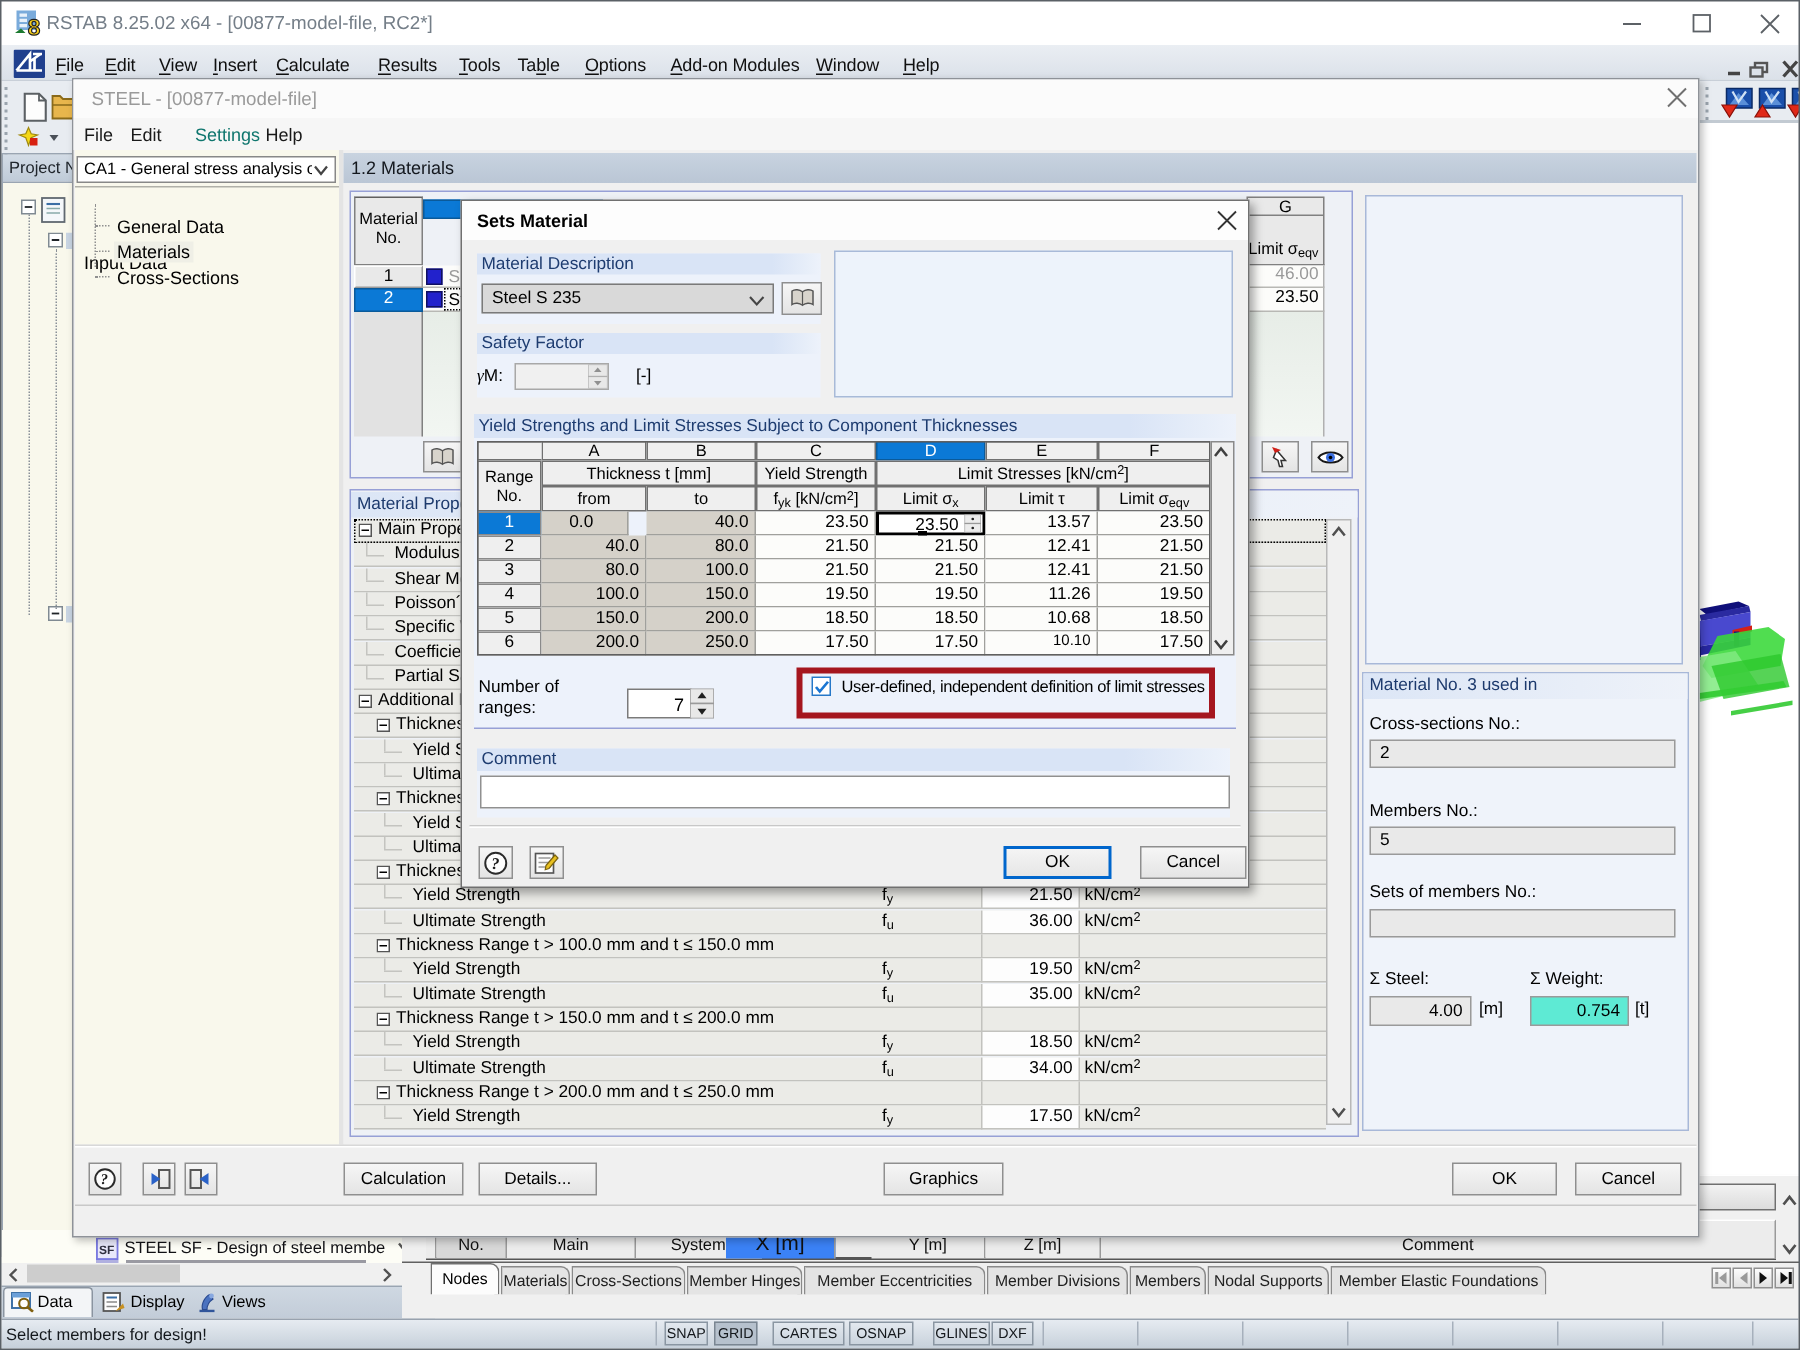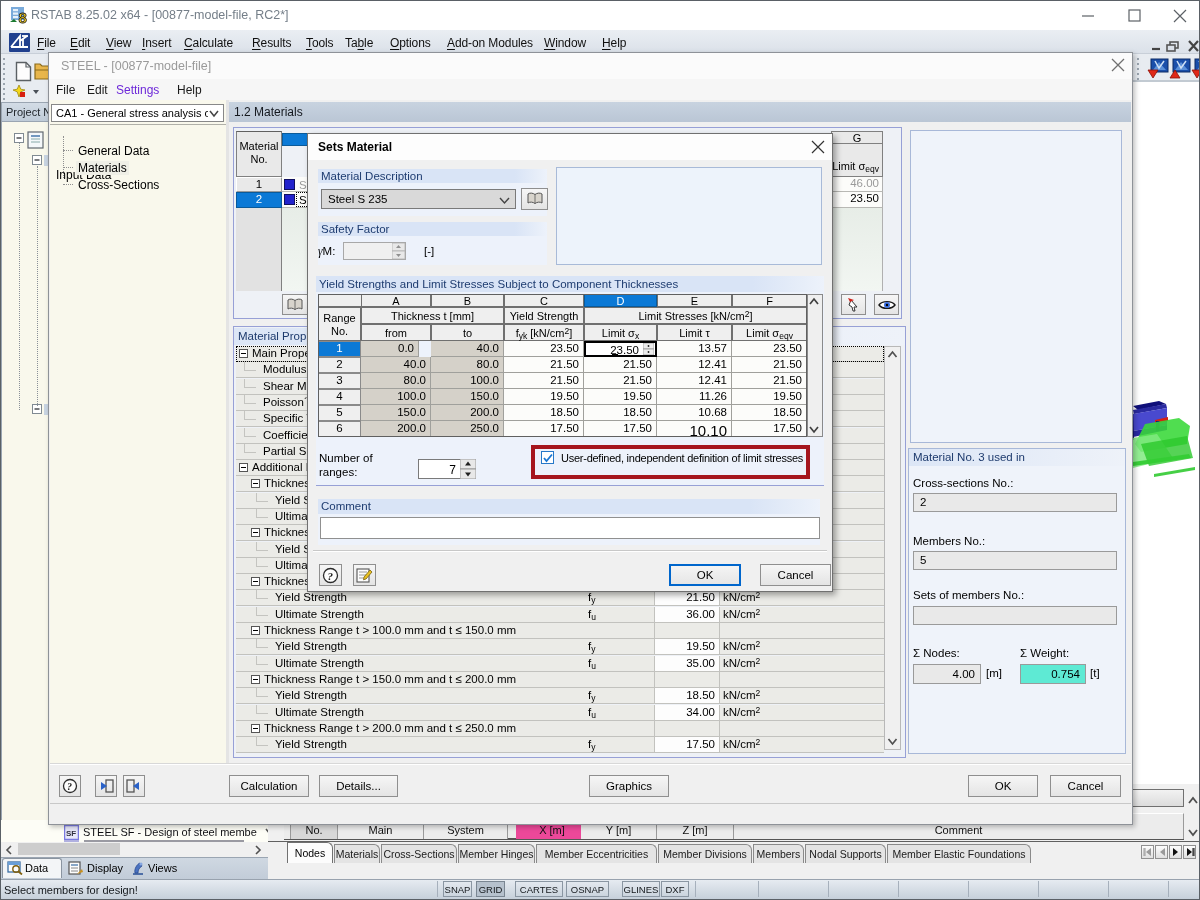--- a/index.html
+++ b/index.html
@@ -143,21 +143,21 @@
 </svg>
 <div class="ab" style="left:148px;top:862px;width:60px;height:13px;font-size:11px;color:#000;">Views</div>
 <div class="ab" style="left:268px;top:783px;width:932px;height:96px;background:#f0f0f0;"></div>
 <div class="ab" style="left:268px;top:783px;width:932px;height:1px;background:#ffffff;"></div>
 <div class="ab" style="left:284px;top:789px;width:900px;height:18px;background:linear-gradient(to bottom,#f2f2f2,#dcdcdc);border:1px solid #707070;"></div>
 <div class="ab" style="left:284px;top:813px;width:900px;height:27px;background:#ececec;border-bottom:2px solid #555;"></div>
 <div class="ab" style="left:284px;top:813px;width:7px;height:26px;background:#ececec;border-right:1px solid #9a9a9a;border-top:1px solid #fff;color:#101010;font-size:11px;display:flex;align-items:flex-end;justify-content:center;padding-bottom:3px;"></div>
 <div class="ab" style="left:291px;top:813px;width:47px;height:26px;background:#d8d8d8;border-right:1px solid #9a9a9a;border-top:1px solid #fff;color:#101010;font-size:11px;display:flex;align-items:flex-end;justify-content:center;padding-bottom:3px;">No.</div>
 <div class="ab" style="left:338px;top:813px;width:86px;height:26px;background:#ececec;border-right:1px solid #9a9a9a;border-top:1px solid #fff;color:#101010;font-size:11px;display:flex;align-items:flex-end;justify-content:center;padding-bottom:3px;">Main</div>
 <div class="ab" style="left:424px;top:813px;width:84px;height:26px;background:#ececec;border-right:1px solid #9a9a9a;border-top:1px solid #fff;color:#101010;font-size:11px;display:flex;align-items:flex-end;justify-content:center;padding-bottom:3px;">System</div>
-<div class="ab" style="left:516px;top:813px;width:73px;height:26px;background:#ec4899;border-right:1px solid #9a9a9a;border-top:1px solid #fff;color:#101010;font-size:11px;display:flex;align-items:flex-end;justify-content:center;padding-bottom:3px;">X [m]</div>
+<div class="ab" style="left:484px;top:813px;width:73px;height:26px;background:#3b82f6;border-right:1px solid #9a9a9a;border-top:1px solid #fff;color:#101010;font-size:14px;display:flex;align-items:flex-end;justify-content:center;padding-bottom:3px;">X [m]</div>
 <div class="ab" style="left:581px;top:813px;width:76px;height:26px;background:#ececec;border-right:1px solid #9a9a9a;border-top:1px solid #fff;color:#101010;font-size:11px;display:flex;align-items:flex-end;justify-content:center;padding-bottom:3px;">Y [m]</div>
 <div class="ab" style="left:657px;top:813px;width:77px;height:26px;background:#ececec;border-right:1px solid #9a9a9a;border-top:1px solid #fff;color:#101010;font-size:11px;display:flex;align-items:flex-end;justify-content:center;padding-bottom:3px;">Z [m]</div>
 <div class="ab" style="left:734px;top:813px;width:450px;height:26px;background:#ececec;border-right:1px solid #9a9a9a;border-top:1px solid #fff;color:#101010;font-size:11px;display:flex;align-items:flex-end;justify-content:center;padding-bottom:3px;">Comment</div>
 <div class="ab" style="left:1186px;top:789px;width:13px;height:52px;background:#f0f0f0;"></div>
 <svg class="ab" style="left:1187px;top:795px" width="12" height="12" viewBox="0 0 12 12">
 <path d="M2 8 L6 3 L10 8" fill="none" stroke="#505050" stroke-width="1.8"></path>
 </svg>
 <svg class="ab" style="left:1187px;top:826px" width="12" height="12" viewBox="0 0 12 12">
 <path d="M2 4 L6 9 L10 4" fill="none" stroke="#505050" stroke-width="1.8"></path>
 </svg>
@@ -250,21 +250,21 @@
 </svg>
 <div class="ab" style="left:48px;top:52px;width:1085px;height:773px;background:#f0f0f0;border:1px solid #8e9298;box-shadow:2px 2px 5px rgba(0,0,0,0.25);z-index:5;"></div>
 <div class="ab" style="left:49px;top:53px;width:1083px;height:26px;z-index:6;background:#fbfbfb;"></div>
 <div class="ab" style="left:61px;top:59px;width:400px;height:16px;z-index:6;color:#9a9a9a;font-size:12.5px;">STEEL - [00877-model-file]</div>
 <svg class="ab" style="left:1110px;top:58px;z-index:6" width="16" height="14" viewBox="0 0 16 14">
 <path d="M2 1 L14 13 M14 1 L2 13" stroke="#707070" stroke-width="1.3"></path>
 </svg>
 <div class="ab" style="left:49px;top:79px;width:1083px;height:21px;z-index:6;background:#f6f6f6;"></div>
 <div class="ab" style="left:56px;top:83px;width:30px;height:15px;z-index:6;font-size:12px;color:#1a1a1a;">File</div>
 <div class="ab" style="left:87px;top:83px;width:30px;height:15px;z-index:6;font-size:12px;color:#1a1a1a;">Edit</div>
-<div class="ab" style="left:116px;top:83px;width:50px;height:15px;z-index:6;font-size:12px;color:#6d28d9;">Settings</div>
+<div class="ab" style="left:130px;top:83px;width:50px;height:15px;z-index:6;font-size:12px;color:#0f766e;">Settings</div>
 <div class="ab" style="left:177px;top:83px;width:32px;height:15px;z-index:6;font-size:12px;color:#1a1a1a;">Help</div>
 <div class="ab" style="left:50px;top:100px;width:176px;height:663px;z-index:6;background:#f9f8ec;"></div>
 <div class="ab" style="left:51px;top:104px;width:173px;height:18px;z-index:6;background:#fff;border:1px solid #888;"></div>
 <div class="ab" style="left:56px;top:107px;width:152px;height:14px;z-index:6;font-size:11px;color:#000;white-space:nowrap;overflow:hidden;">CA1 - General stress analysis o:</div>
 <svg class="ab" style="left:208px;top:109px;z-index:7" width="12" height="9" viewBox="0 0 12 9">
 <path d="M2 2 L6 7 L10 2" fill="none" stroke="#444" stroke-width="1.5"></path>
 </svg>
 <div class="ab" style="left:50px;top:124px;width:176px;height:1px;z-index:6;background:#b0b0a8;"></div>
 <div class="ab" style="left:56px;top:128px;width:100px;height:14px;z-index:6;font-size:12px;color:#000;margin-top:40px;">Input Data</div>
 <div class="ab" style="left:63px;top:136px;width:1px;height:42px;z-index:6;border-left:1px dotted #909090;"></div>
@@ -500,21 +500,21 @@
 </svg>
 <div class="ab" style="left:910px;top:130px;width:212px;height:313px;z-index:6;background:#eff3fa;border:1px solid #a8b8d8;"></div>
 <div class="ab" style="left:908px;top:448px;width:218px;height:306px;z-index:6;background:#eff3fa;border:1px solid #a8b8d8;"></div>
 <div class="ab" style="left:909px;top:449px;width:216px;height:17px;z-index:6;background:linear-gradient(to right,#dce6f6,#eef2f9);color:#1d3a6d;font-size:11.5px;padding:2px 0 0 4px;">Material No. 3 used in</div>
 <div class="ab" style="left:913px;top:477px;width:160px;height:13px;z-index:6;font-size:11.5px;color:#000;">Cross-sections No.:</div>
 <div class="ab" style="left:913px;top:493px;width:204px;height:19px;z-index:6;background:#e9e9e9;border:1px solid #9a9a9a;font-size:11.5px;padding:2px 0 0 6px;color:#000;">2</div>
 <div class="ab" style="left:913px;top:535px;width:160px;height:13px;z-index:6;font-size:11.5px;color:#000;">Members No.:</div>
 <div class="ab" style="left:913px;top:551px;width:204px;height:19px;z-index:6;background:#e9e9e9;border:1px solid #9a9a9a;font-size:11.5px;padding:2px 0 0 6px;color:#000;">5</div>
 <div class="ab" style="left:913px;top:589px;width:160px;height:13px;z-index:6;font-size:11.5px;color:#000;">Sets of members No.:</div>
 <div class="ab" style="left:913px;top:606px;width:204px;height:19px;z-index:6;background:#e9e9e9;border:1px solid #9a9a9a;"></div>
-<div class="ab" style="left:913px;top:647px;width:100px;height:13px;z-index:6;font-size:11.5px;color:#000;">Σ Nodes:</div>
+<div class="ab" style="left:913px;top:647px;width:100px;height:13px;z-index:6;font-size:11.5px;color:#000;">Σ Steel:</div>
 <div class="ab" style="left:1020px;top:647px;width:100px;height:13px;z-index:6;font-size:11.5px;color:#000;">Σ Weight:</div>
 <div class="ab" style="left:913px;top:664px;width:68px;height:20px;z-index:6;background:#e9e9e9;border:1px solid #9a9a9a;font-size:11.5px;text-align:right;padding:3px 5px 0 0;color:#000;">4.00</div>
 <div class="ab" style="left:986px;top:667px;width:30px;height:13px;z-index:6;font-size:11.5px;color:#000;">[m]</div>
 <div class="ab" style="left:1020px;top:664px;width:66px;height:20px;z-index:6;background:#5eead4;border:1px solid #9a9a9a;font-size:11.5px;text-align:right;padding:3px 5px 0 0;color:#000;">0.754</div>
 <div class="ab" style="left:1090px;top:667px;width:30px;height:13px;z-index:6;font-size:11.5px;color:#000;">[t]</div>
 <div class="ab" style="left:50px;top:763px;width:1081px;height:1px;z-index:6;background:#d8d8d8;"></div>
 <div class="ab" style="left:50px;top:764px;width:1081px;height:1px;z-index:6;background:#ffffff;"></div>
 <div class="ab btn" style="left:59px;top:775px;width:22px;height:22px;z-index:6;">
     <svg width="16" height="16" viewBox="0 0 16 16">
       <circle cx="8" cy="8" r="6.5" fill="#fdfdfd" stroke="#2a2a2a" stroke-width="1.3"></circle>
@@ -583,21 +583,21 @@
 <div class="ab" style="left:361px;top:307px;width:143px;height:17px;z-index:10;background:#efefef;border:1px solid #707070;font-size:11px;text-align:center;padding-top:2px;color:#000;">Thickness t [mm]</div>
 <div class="ab" style="left:504px;top:307px;width:80px;height:17px;z-index:10;background:#efefef;border:1px solid #707070;font-size:11px;text-align:center;padding-top:2px;color:#000;">Yield Strength</div>
 <div class="ab" style="left:584px;top:307px;width:223px;height:17px;z-index:10;background:#efefef;border:1px solid #707070;font-size:11px;text-align:center;padding-top:2px;color:#000;">Limit Stresses [kN/cm<sup>2</sup>]</div>
 <div class="ab" style="left:361px;top:324px;width:70px;height:17px;z-index:10;background:#efefef;border:1px solid #707070;font-size:11px;text-align:center;padding-top:2px;color:#000;">from</div>
 <div class="ab" style="left:431px;top:324px;width:73px;height:17px;z-index:10;background:#efefef;border:1px solid #707070;font-size:11px;text-align:center;padding-top:2px;color:#000;">to</div>
 <div class="ab" style="left:504px;top:324px;width:80px;height:17px;z-index:10;background:#efefef;border:1px solid #707070;font-size:11px;text-align:center;padding-top:2px;color:#000;">f<sub>yk</sub> [kN/cm<sup>2</sup>]</div>
 <div class="ab" style="left:584px;top:324px;width:73px;height:17px;z-index:10;background:#efefef;border:1px solid #707070;font-size:11px;text-align:center;padding-top:2px;color:#000;">Limit σ<sub>x</sub></div>
 <div class="ab" style="left:657px;top:324px;width:75px;height:17px;z-index:10;background:#efefef;border:1px solid #707070;font-size:11px;text-align:center;padding-top:2px;color:#000;">Limit τ</div>
 <div class="ab" style="left:732px;top:324px;width:75px;height:17px;z-index:10;background:#efefef;border:1px solid #707070;font-size:11px;text-align:center;padding-top:2px;color:#000;">Limit σ<sub>eqv</sub></div>
 <div class="ab" style="left:318px;top:341px;width:43px;height:16px;z-index:10;background:#0b79d6;border:1px solid #8a8a8a;font-size:11.5px;text-align:center;color:#fff;">1</div>
-<div class="ab" style="left:361px;top:341px;width:58px;height:16px;z-index:10;background:#d5d1c9;border-right:1px solid #a0a09c;border-bottom:1px solid #a0a09c;font-size:11.5px;text-align:right;padding:1px 4px 0 0;color:#000;">0.0</div>
+<div class="ab" style="left:361px;top:341px;width:58px;height:16px;z-index:10;background:#d5d1c9;border-right:1px solid #a0a09c;border-bottom:1px solid #a0a09c;font-size:11.5px;text-align:center;padding:1px 4px 0 0;color:#000;">0.0</div>
 <div class="ab" style="left:431px;top:341px;width:73px;height:16px;z-index:10;background:#d5d1c9;border-right:1px solid #a0a09c;border-bottom:1px solid #a0a09c;font-size:11.5px;text-align:right;padding:1px 4px 0 0;color:#000;">40.0</div>
 <div class="ab" style="left:504px;top:341px;width:80px;height:16px;z-index:10;background:#fcfcfa;border-right:1px solid #a0a09c;border-bottom:1px solid #a0a09c;font-size:11.5px;text-align:right;padding:1px 4px 0 0;color:#000;">23.50</div>
 <div class="ab" style="left:584px;top:341px;width:73px;height:16px;z-index:10;background:#fff;border:2px solid #000;font-size:11.5px;text-align:right;padding:1px 16px 0 0;color:#000;">23.50</div>
 <svg class="ab" style="left:643px;top:343px;z-index:11" width="11" height="12" viewBox="0 0 11 12">
 <rect x="0" y="0" width="11" height="6" fill="#ececec" stroke="#999" stroke-width="0.8"></rect>
 <rect x="0" y="6" width="11" height="6" fill="#ececec" stroke="#999" stroke-width="0.8"></rect>
 <circle cx="5.5" cy="3" r="0.9" fill="#222"></circle>
     <circle cx="5.5" cy="9" r="0.9" fill="#222"></circle>
 </svg>
 <div class="ab" style="left:612px;top:354px;width:6px;height:3px;z-index:12;background:#000;"></div>
@@ -629,21 +629,21 @@
 <div class="ab" style="left:431px;top:405px;width:73px;height:16px;z-index:10;background:#d5d1c9;border-right:1px solid #a0a09c;border-bottom:1px solid #a0a09c;font-size:11.5px;text-align:right;padding:1px 4px 0 0;color:#000;">200.0</div>
 <div class="ab" style="left:504px;top:405px;width:80px;height:16px;z-index:10;background:#fcfcfa;border-right:1px solid #a0a09c;border-bottom:1px solid #a0a09c;font-size:11.5px;text-align:right;padding:1px 4px 0 0;color:#000;">18.50</div>
 <div class="ab" style="left:584px;top:405px;width:73px;height:16px;z-index:10;background:#fcfcfa;border-right:1px solid #a0a09c;border-bottom:1px solid #a0a09c;font-size:11.5px;text-align:right;padding:1px 4px 0 0;color:#000;">18.50</div>
 <div class="ab" style="left:657px;top:405px;width:75px;height:16px;z-index:10;background:#fcfcfa;border-right:1px solid #a0a09c;border-bottom:1px solid #a0a09c;font-size:11.5px;text-align:right;padding:1px 4px 0 0;color:#000;">10.68</div>
 <div class="ab" style="left:732px;top:405px;width:75px;height:16px;z-index:10;background:#fcfcfa;border-right:1px solid #a0a09c;border-bottom:1px solid #a0a09c;font-size:11.5px;text-align:right;padding:1px 4px 0 0;color:#000;">18.50</div>
 <div class="ab" style="left:318px;top:421px;width:43px;height:16px;z-index:10;background:#efefef;border:1px solid #8a8a8a;font-size:11.5px;text-align:center;color:#000;">6</div>
 <div class="ab" style="left:361px;top:421px;width:70px;height:16px;z-index:10;background:#d5d1c9;border-right:1px solid #a0a09c;border-bottom:1px solid #a0a09c;font-size:11.5px;text-align:right;padding:1px 4px 0 0;color:#000;">200.0</div>
 <div class="ab" style="left:431px;top:421px;width:73px;height:16px;z-index:10;background:#d5d1c9;border-right:1px solid #a0a09c;border-bottom:1px solid #a0a09c;font-size:11.5px;text-align:right;padding:1px 4px 0 0;color:#000;">250.0</div>
 <div class="ab" style="left:504px;top:421px;width:80px;height:16px;z-index:10;background:#fcfcfa;border-right:1px solid #a0a09c;border-bottom:1px solid #a0a09c;font-size:11.5px;text-align:right;padding:1px 4px 0 0;color:#000;">17.50</div>
 <div class="ab" style="left:584px;top:421px;width:73px;height:16px;z-index:10;background:#fcfcfa;border-right:1px solid #a0a09c;border-bottom:1px solid #a0a09c;font-size:11.5px;text-align:right;padding:1px 4px 0 0;color:#000;">17.50</div>
-<div class="ab" style="left:657px;top:421px;width:75px;height:16px;z-index:10;background:#fcfcfa;border-right:1px solid #a0a09c;border-bottom:1px solid #a0a09c;font-size:15px;text-align:right;padding:1px 4px 0 0;color:#000;">10.10</div>
+<div class="ab" style="left:657px;top:421px;width:75px;height:16px;z-index:10;background:#fcfcfa;border-right:1px solid #a0a09c;border-bottom:1px solid #a0a09c;font-size:10px;text-align:right;padding:1px 4px 0 0;color:#000;">10.10</div>
 <div class="ab" style="left:732px;top:421px;width:75px;height:16px;z-index:10;background:#fcfcfa;border-right:1px solid #a0a09c;border-bottom:1px solid #a0a09c;font-size:11.5px;text-align:right;padding:1px 4px 0 0;color:#000;">17.50</div>
 <div class="ab" style="left:318px;top:294px;width:489px;height:143px;z-index:10;border:1px solid #606060;pointer-events:none;"></div>
 <div class="ab" style="left:807px;top:294px;width:16px;height:143px;z-index:10;background:#efefef;border:1px solid #8a8a8a;"></div>
 <svg class="ab" style="left:808px;top:296px;z-index:10" width="12" height="12" viewBox="0 0 12 12">
 <path d="M2 8 L6 3 L10 8" fill="none" stroke="#404040" stroke-width="1.7"></path>
 </svg>
 <svg class="ab" style="left:808px;top:423px;z-index:10" width="12" height="12" viewBox="0 0 12 12">
 <path d="M2 4 L6 9 L10 4" fill="none" stroke="#404040" stroke-width="1.7"></path>
 </svg>
 <div class="ab" style="left:319px;top:452px;width:90px;height:13px;z-index:10;font-size:11.5px;color:#000;">Number of</div>

